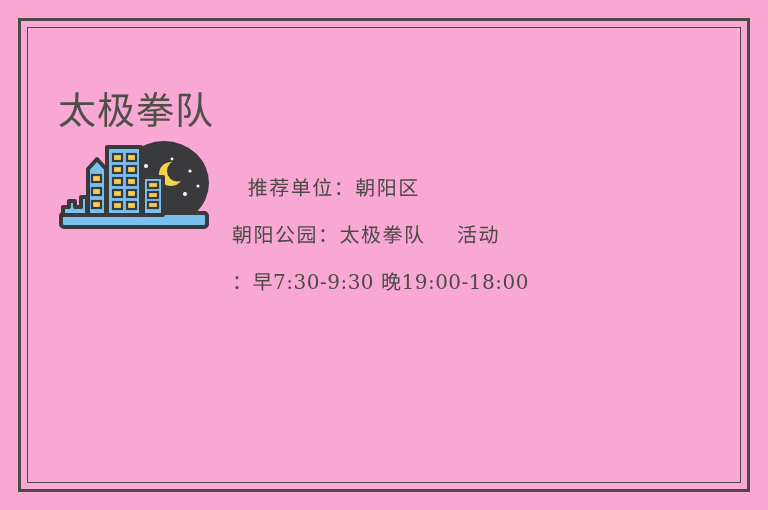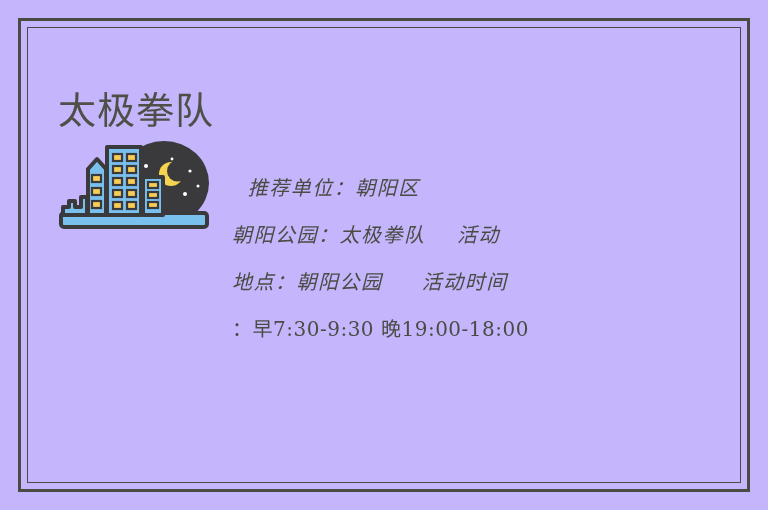--- a/index.html
+++ b/index.html
@@ -13,21 +13,21 @@
     background: #fdfdf3;
     font-family: "Liberation Sans", "DejaVu Sans", sans-serif;
     overflow: hidden;
   }
 
   
   #page {
     position: relative;
     width: 768px;
     height: 510px;
-    background: #c4b5fd;
+    background: #f9a8d4;
     box-sizing: border-box;
   }
 
   .frame-outer {
     position: absolute;
     left: 18px;
     top: 18px;
     width: 732px;
     height: 474px;
     border: 3px solid #4a4a42;
@@ -79,21 +79,20 @@
 
   
   .info-block {
     position: absolute;
     left: 232px;
     top: 165px;
     width: 430px;
   }
   .info-line {
     font-family: "DejaVu Serif", "Liberation Serif", serif;
-    font-style: italic;
     font-size: 20px;
     line-height: 47px;
     color: #4b4b44;
     letter-spacing: 1.5px;
     white-space: pre;
   }
   .info-line.time {
     font-style: normal;
     font-family: "DejaVu Serif", "Liberation Serif", serif;
     letter-spacing: 0.5px;
@@ -184,18 +183,17 @@
             <rect x="91" y="53" width="10" height="6"></rect>
             <rect x="91" y="63" width="10" height="6"></rect>
           </g>
         </g>
       </svg>
     </div>
 
     <div class="info-block">
       <div class="info-line">  推荐单位：朝阳区</div>
       <div class="info-line">朝阳公园：太极拳队    活动</div>
-      <div class="info-line">地点：朝阳公园     活动时间</div>
       <div class="info-line time">：早7:30-9:30 晚19:00-18:00</div>
     </div>
 
   </div>
 </div>
 
 </body></html>

